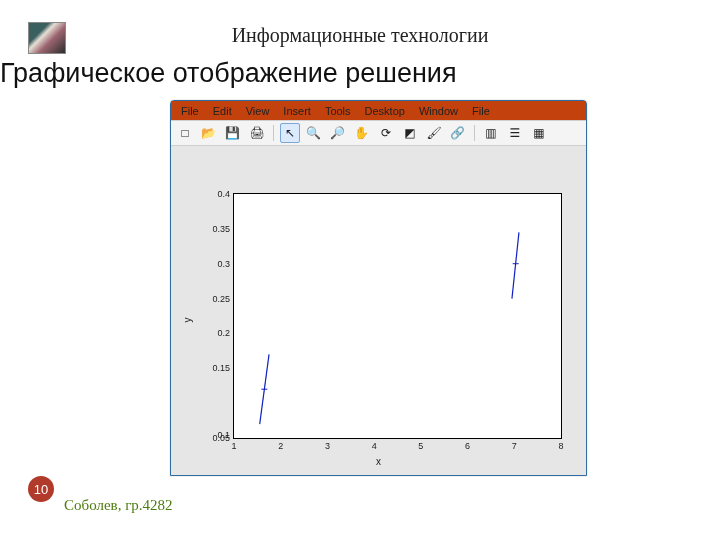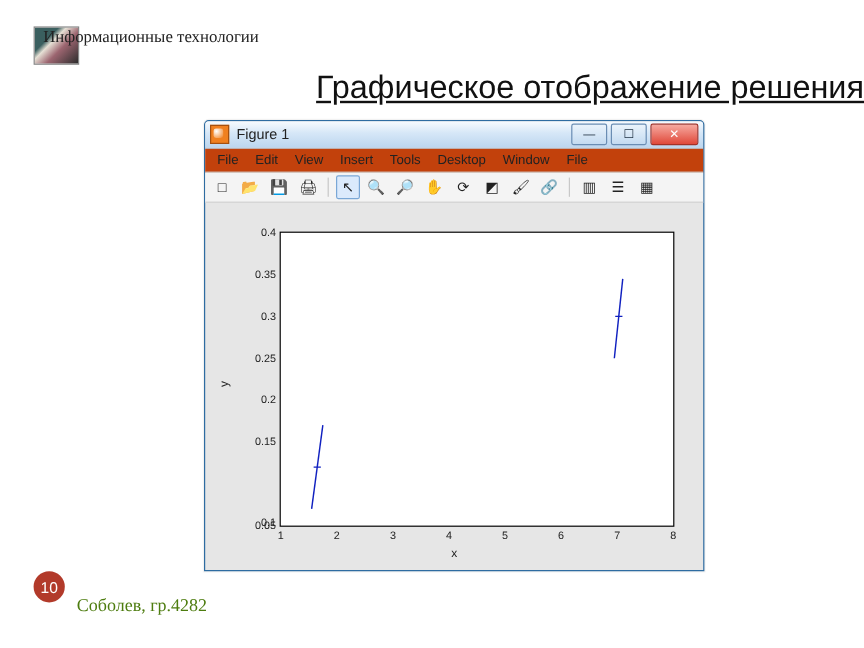--- a/index.html
+++ b/index.html
@@ -18,34 +18,32 @@
     top: 22px;
     width: 36px;
     height: 30px;
     background: linear-gradient(135deg,#3a5f5f 30%,#e6e0d5 40%,#9c6570 60%,#2c2c2c 100%);
     border: 1px solid #888;
   }
   .hdr {
     position: absolute;
     left: 0; right: 0;
     top: 24px;
-    text-align: left;
-    font-size: 14px;
+    text-align: center;
+    font-size: 20px;
     color: #222;
-    padding-left: 36px;
   }
   .title {
     position: absolute;
     left: 0; right: 0;
     top: 58px;
-    text-align: right;
+    text-align: left;
     font-family: Arial, sans-serif;
     font-size: 27px;
     color: #111;
-    text-decoration: underline;
   }
   
   .figwin {
     position: absolute;
     left: 170px;
     top: 100px;
     width: 415px;
     height: 374px;
     border: 1px solid #2e6ca1;
     border-radius: 4px 4px 0 0;
@@ -172,29 +170,20 @@
   }
 </style>
 </head>
 <body>
 
 <div class="thumb"></div>
 <div class="hdr">Информационные технологии</div>
 <div class="title">Графическое отображение решения</div>
 
 <div class="figwin">
-  <div class="titlebar">
-    <div class="appicon"></div>
-    <div class="tlabel">Figure 1</div>
-    <div class="winbtns">
-      <div class="winbtn">—</div>
-      <div class="winbtn">☐</div>
-      <div class="winbtn close">✕</div>
-    </div>
-  </div>
   <div class="menubar" id="menubar">
       <span>File</span>
       <span>Edit</span>
       <span>View</span>
       <span>Insert</span>
       <span>Tools</span>
       <span>Desktop</span>
       <span>Window</span>
       <span>File</span>
     </div>

